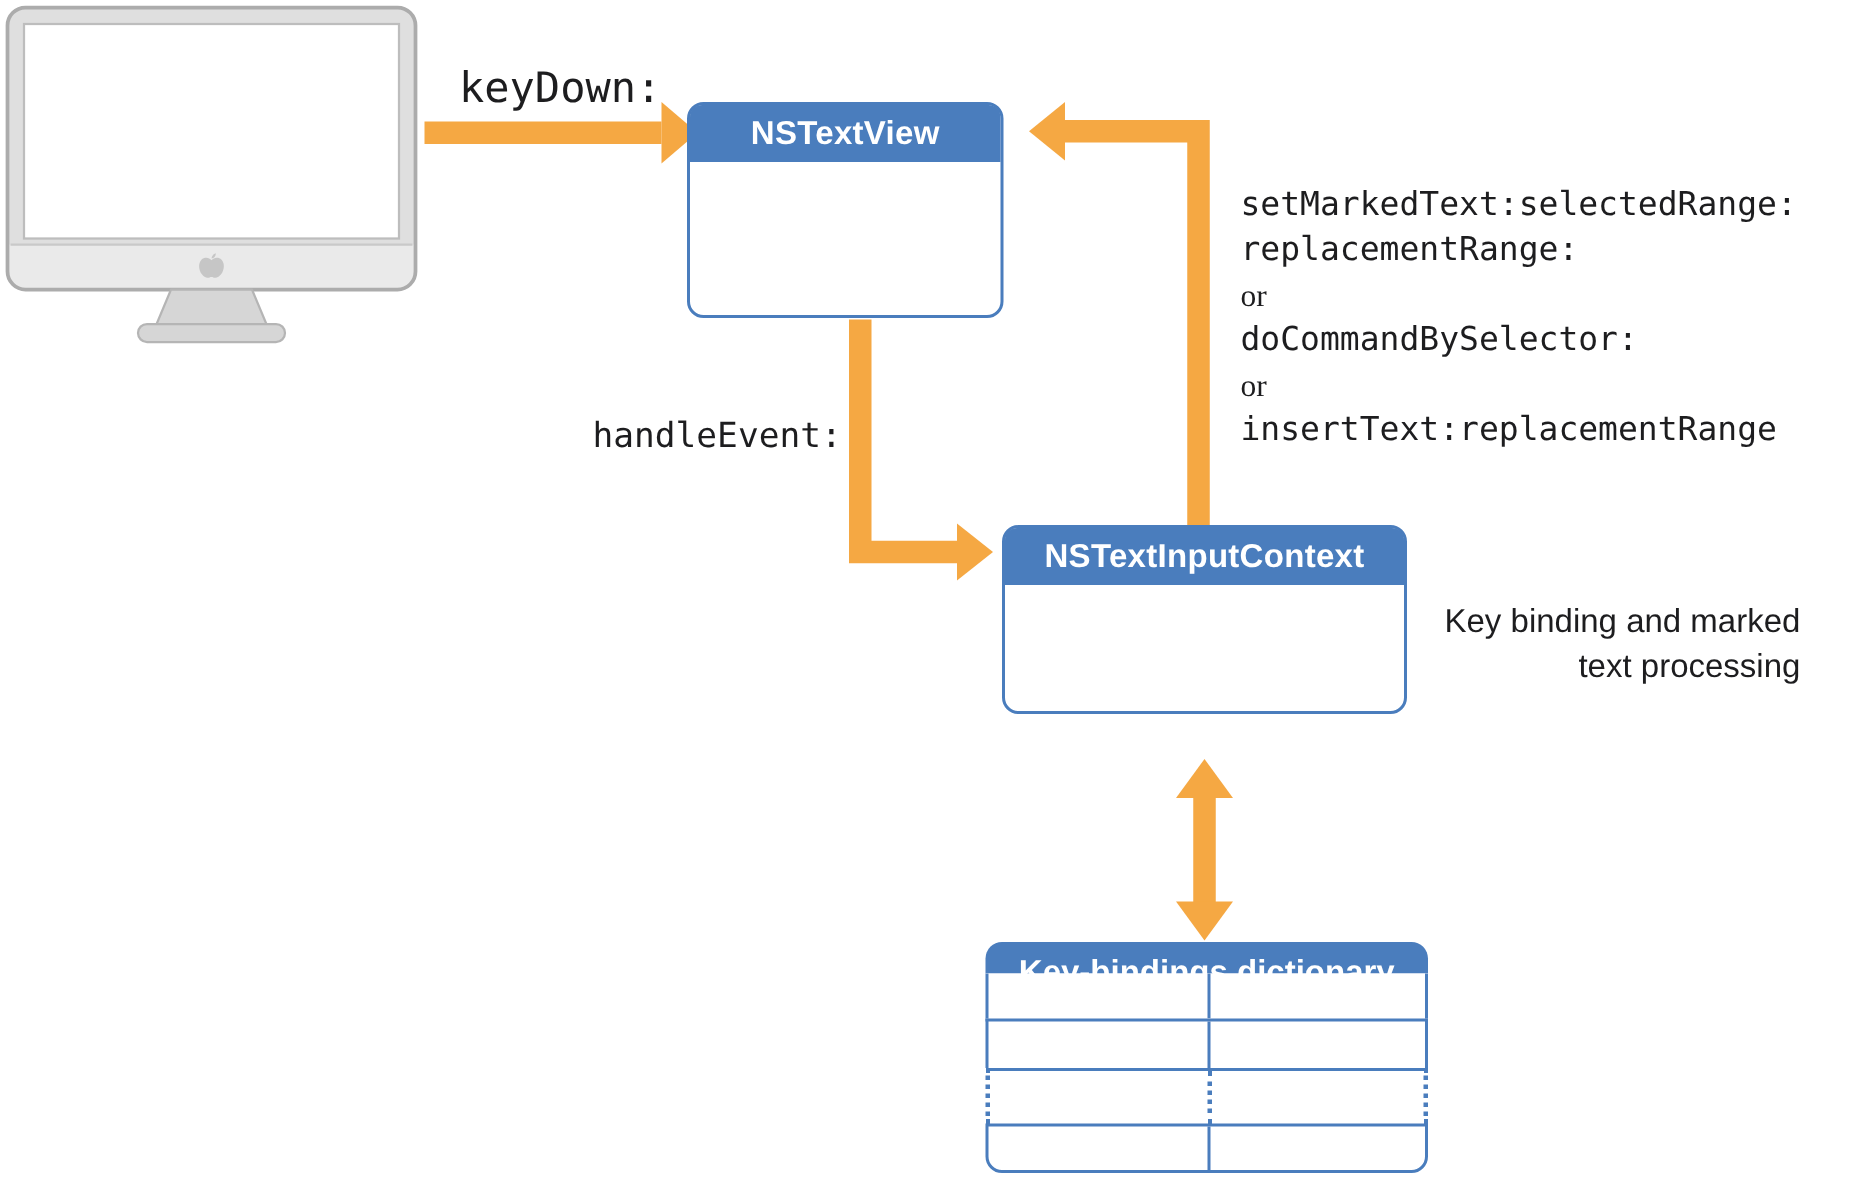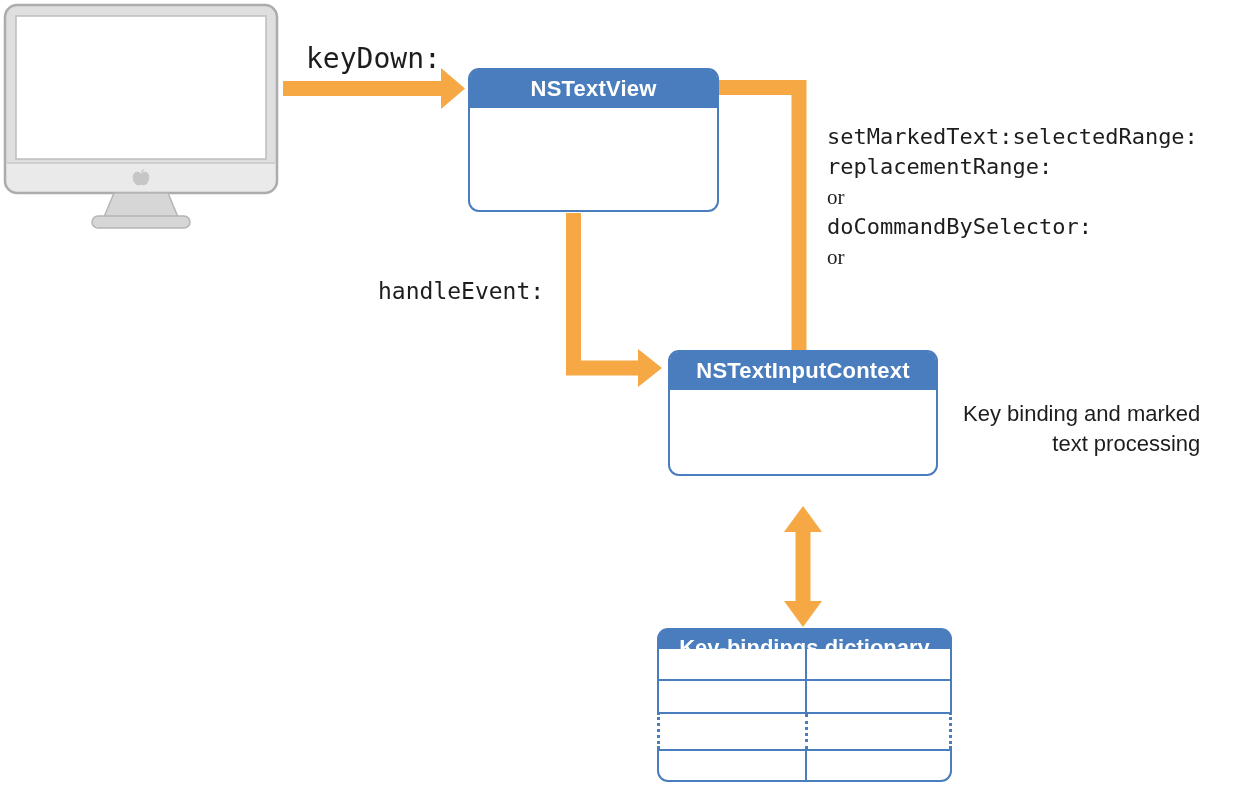--- a/index.html
+++ b/index.html
@@ -42,21 +42,21 @@
     letter-spacing: 0.2px;
   }
 
   
   .mono {
     font-family: "DejaVu Sans Mono", "Liberation Mono", monospace;
     font-size: 22px;
     color: var(--ink);
   }
   .lbl-keydown   { left: 306px; top: 42px;  font-size: 28px; }
-  .lbl-handleevt { left: 378px; top: 278px; font-size: 23px; }
+  .lbl-handleevt { left: 395px; top: 278px; font-size: 23px; }
   .lbl-first-responder {
     left: 462px; top: 26px; width: 211px;
     text-align: center;
     font-weight: bold;
     font-size: 20px;
   }
   .return-lines { left: 827px; top: 122px; }
   .return-lines .line { height: 30px; line-height: 30px; white-space: pre; }
   .return-lines .line.sans {
     font-family: Liberation Serif, serif;
@@ -151,28 +151,29 @@
   <div class="abs mono lbl-keydown">keyDown:</div>
 
   <div class="abs mono lbl-handleevt">handleEvent:</div>
 
   <div class="abs return-lines">
     <div class="line mono">setMarkedText:selectedRange:</div>
     <div class="line mono">replacementRange:</div>
     <div class="line sans">or</div>
     <div class="line mono">doCommandBySelector:</div>
     <div class="line sans">or</div>
+    <div class="line mono">insertText:replacementRange</div>
   </div>
 
   <div class="abs context-note">
     <div>Key binding and marked</div>
     <div>text processing</div>
   </div>
 
-  <div class="node-box" style="left:468px; top:68px; width:251px; height:144px;">
+  <div class="node-box" style="left:458px; top:68px; width:211px; height:144px;">
     <div class="node-header">NSTextView</div>
     <div></div>
   </div>
 
   <div class="node-box" style="left:668px; top:350px; width:270px; height:126px;">
     <div class="node-header">NSTextInputContext</div>
     <div></div>
   </div>
 
   <div class="dict">

